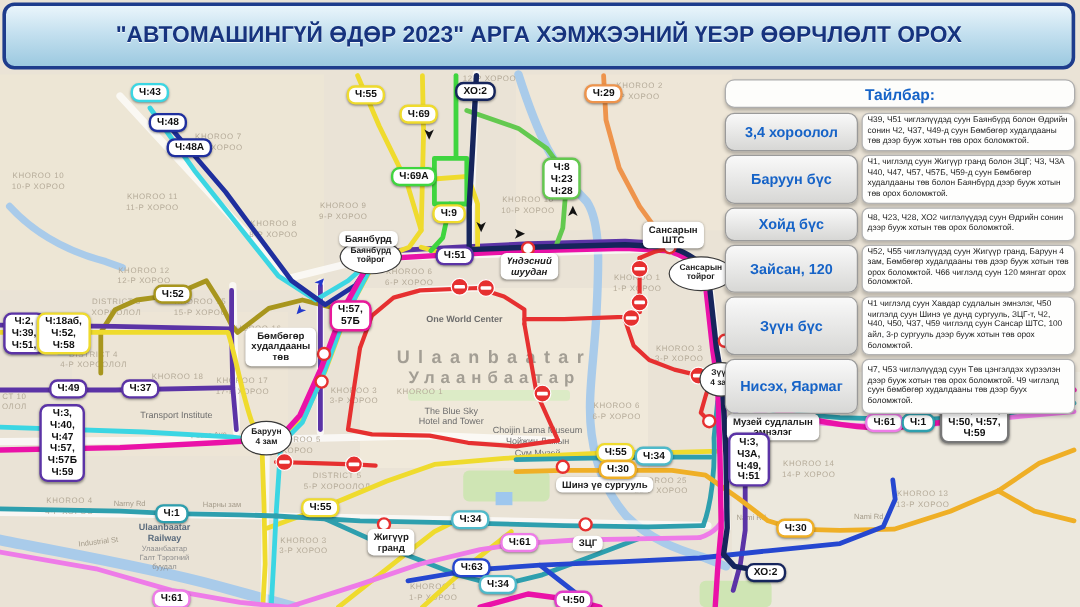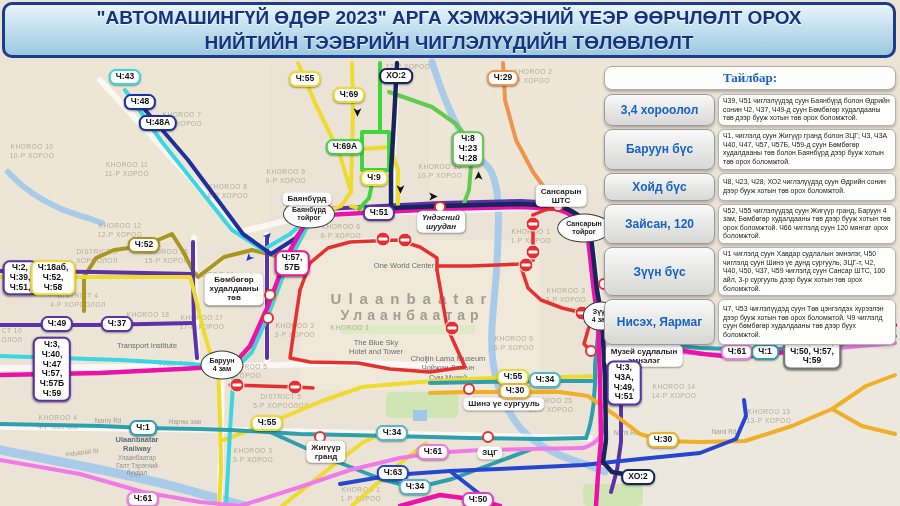--- a/index.html
+++ b/index.html
@@ -41,40 +41,39 @@
   .stop{width:8px;height:8px;background:#fff;border:2.5px solid #E63030;border-radius:50%;z-index:12;}
   .noentry{width:13px;height:13px;background:#E63030;border:1.5px solid #fff;border-radius:50%;z-index:12;}
   .noentry::after{content:"";position:absolute;left:2px;right:2px;top:50%;height:3px;
          margin-top:-1.5px;background:#fff;border-radius:1px;}
   .arrow{font-size:11px;font-weight:bold;color:#111;z-index:13;line-height:1;}
   .arrow.blue{color:#2238CC;font-size:10px;}
   
   #legend{position:absolute;left:604px;top:66px;width:292px;z-index:30;}
   .lg-header{background:#FDFDFB;border:1.5px solid #ADADAD;border-radius:8px;height:22px;
          display:flex;align-items:center;justify-content:center;color:#1663C7;font-weight:bold;
-         font-size:13px;box-shadow:0 2px 3px rgba(0,0,0,.25);margin-bottom:4px;font-family:Liberation Serif, serif;}
+         font-size:13px;box-shadow:0 2px 3px rgba(0,0,0,.25);margin-bottom:4px;}
   .lg-row{display:flex;gap:3px;margin-bottom:3px;align-items:stretch;}
   .lg-label{width:97px;flex:none;background:linear-gradient(#F9F9F9,#D7D7D5);
          border:1.5px solid #9A9A9A;border-radius:8px;display:flex;align-items:center;
          justify-content:center;color:#1663C7;font-weight:bold;font-size:12px;text-align:center;
          box-shadow:0 2px 3px rgba(0,0,0,.25);padding:6px;}
   .lg-text{flex:1;background:#FEFEFD;border:1px solid #B3B3B3;border-radius:6px;padding:2px 4px;
          font-size:6.9px;line-height:1.25;color:#1a1a1a;display:flex;align-items:center;
          box-shadow:0 2px 3px rgba(0,0,0,.2);}
   .lg-row:nth-child(2) .lg-text{min-height:26px;}
   .lg-row:nth-child(7) .lg-text{min-height:40px;}
 </style>
 </head>
 <body>
 
 <div class="stage">
 
   <header class="title">
     <div>"АВТОМАШИНГҮЙ ӨДӨР 2023" АРГА ХЭМЖЭЭНИЙ ҮЕЭР ӨӨРЧЛӨЛТ ОРОХ</div>
-    <div>НИЙТИЙН ТЭЭВРИЙН ЧИГЛЭЛҮҮДИЙН ТӨЛӨВЛӨЛТ</div>
   </header>
 
   <div id="map">
 
     <svg id="bg" width="900" height="506" viewBox="0 0 900 506">
       <rect x="0" y="56" width="900" height="450" fill="#EAE3D6"></rect>
       <g>
         <rect x="0" y="62" width="270" height="180" fill="#EFE7D4" opacity="0.6"></rect>
         <rect x="430" y="62" width="180" height="130" fill="#F2EAD8" opacity="0.5"></rect>
         <rect x="610" y="310" width="290" height="196" fill="#EDEAE0" opacity="0.7"></rect>
@@ -372,21 +371,21 @@
           <div>Музей судлалын</div>
           <div>эмнэлэг</div>
         </div>
         <div class="place" style="left: 490px; top: 453px;">
           <div>ЗЦГ</div>
         </div>
         <div class="place" style="left: 326px; top: 452px;">
           <div>Жигүүр</div>
           <div>гранд</div>
         </div>
-        <div class="poi" style="left: 404px; top: 266px;">
+        <div class="poi" style="left: 387px; top: 266px; font-weight: bold;">
           <div>One World Center</div>
         </div>
         <div class="poi" style="left: 376px; top: 347px;">
           <div>The Blue Sky</div>
           <div>Hotel and Tower</div>
         </div>
         <div class="poi" style="left: 448px; top: 368px;">
           <div>Choijin Lama Museum</div>
           <div>Чойжин Ламын</div>
           <div>Сүм Музей</div>

